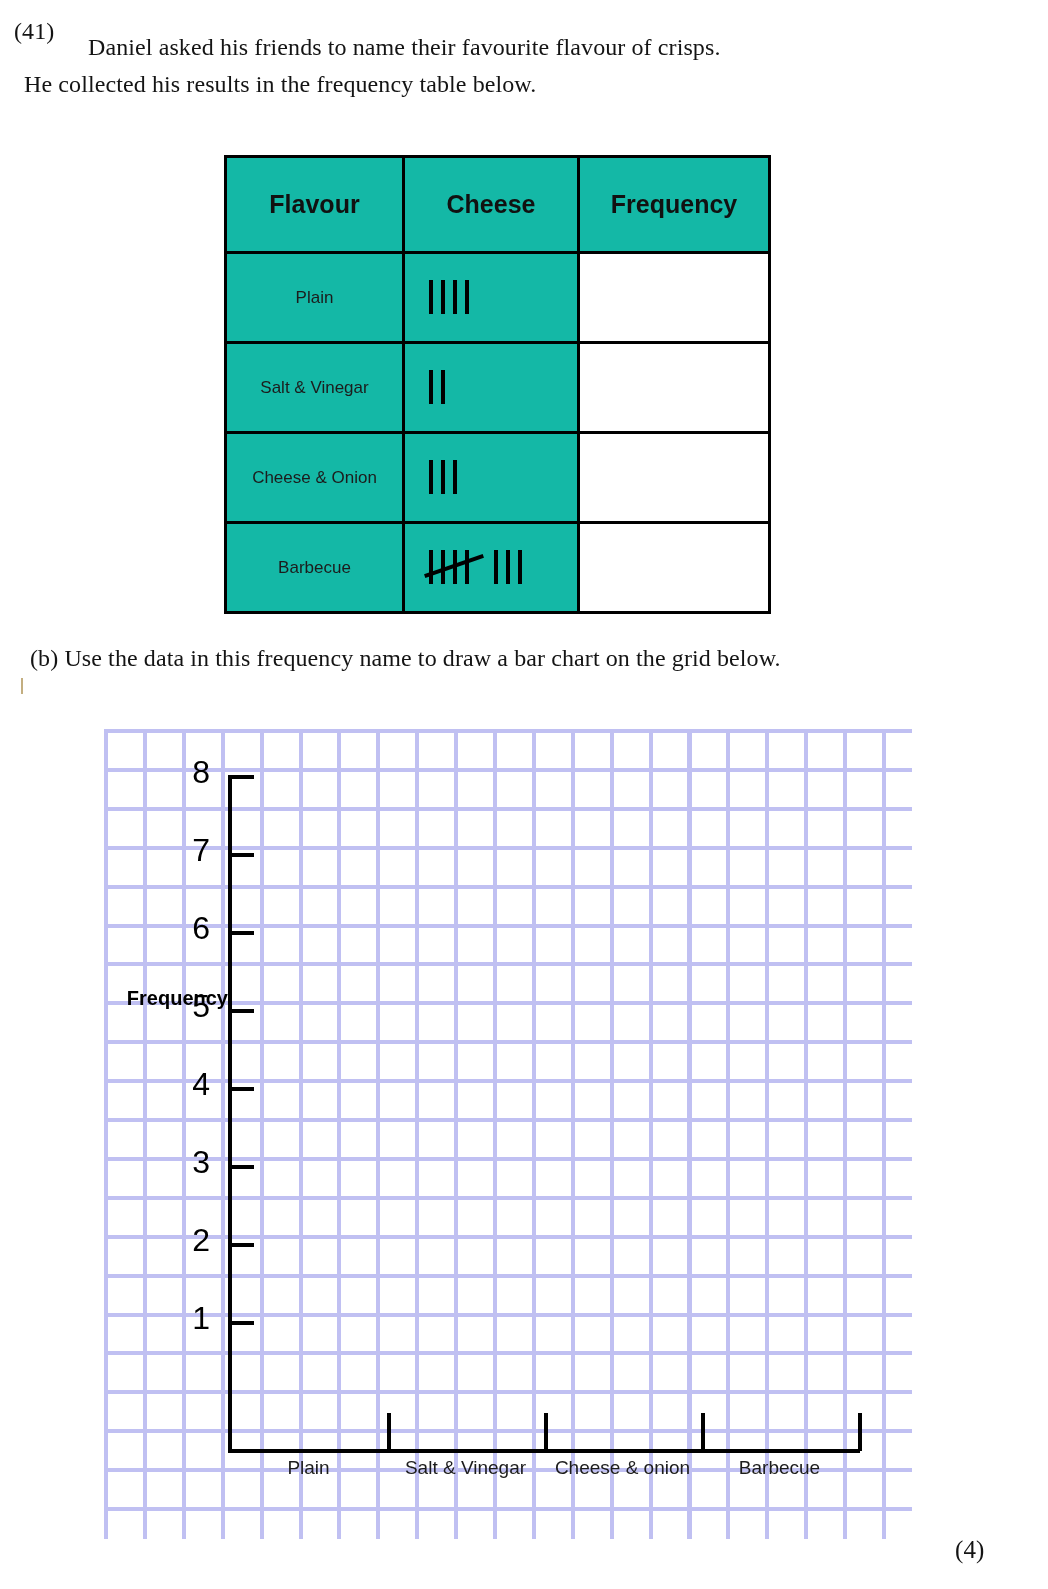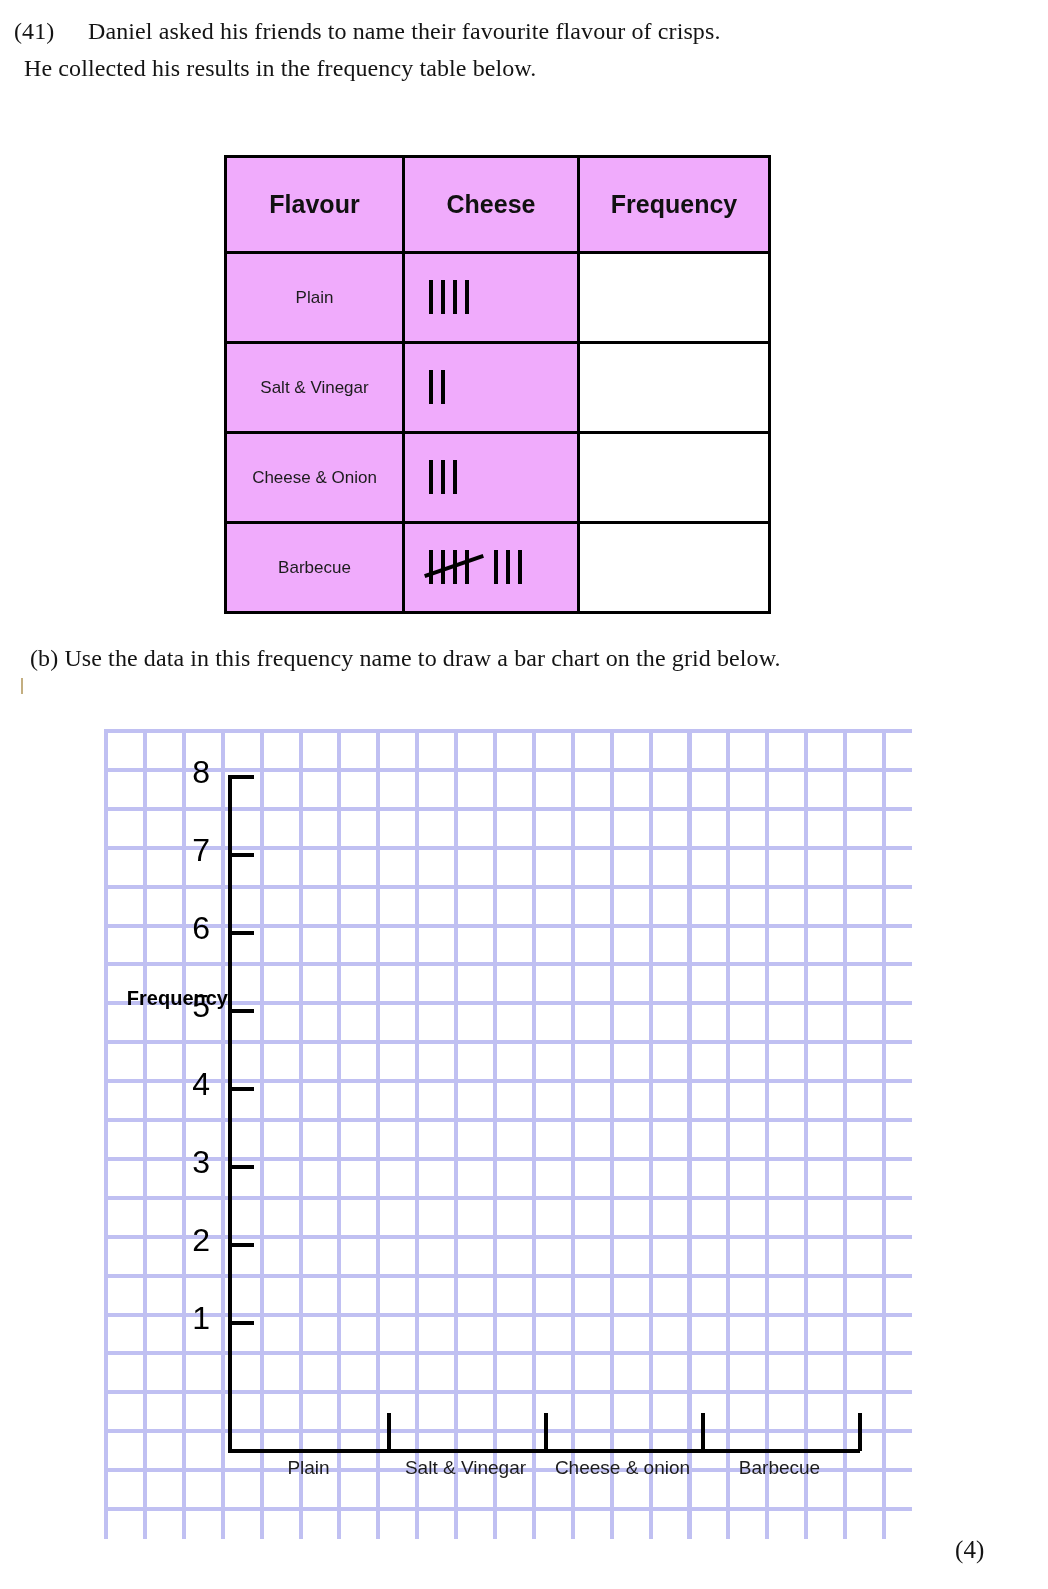--- a/index.html
+++ b/index.html
@@ -19,41 +19,41 @@
   
   .q-line {
     position: absolute;
     font-family: "Liberation Serif", serif;
     font-size: 24px;
     color: #141414;
     white-space: nowrap;
     letter-spacing: .1px;
   }
   #q-number   { left: 14px;  top: 18px; }
-  #q-stem     { left: 88px;  top: 18px; text-align: right; }
-  #q-collect  { left: 24px;  top: 55px; }
+  #q-stem     { left: 88px;  top: 34px; text-align: right; }
+  #q-collect  { left: 24px;  top: 71px; }
   #part-b     { left: 30px;  top: 645px; }
   #marks      { left: 955px; top: 1536px; font-size: 25px; }
 
   .stray-mark {
     position: absolute;
     left: 21px; top: 678px;
     width: 2px; height: 16px;
     background: #b9a06a;
     opacity: .85;
   }
 
   
   #freq-table {
     position: absolute;
     left: 224px; top: 155px;
     width: 544px; height: 458px;
     border-collapse: collapse;
     table-layout: fixed;
-    background: #f0abfc;
+    background: #14b8a6;
   }
   #freq-table th, #freq-table td {
     border: 3px solid #000;
     padding: 0;
     vertical-align: middle;
   }
   #freq-table col.c-flavour { width: 178px; }
   #freq-table col.c-tally   { width: 175px; }
   #freq-table col.c-freq    { width: 191px; }
 

